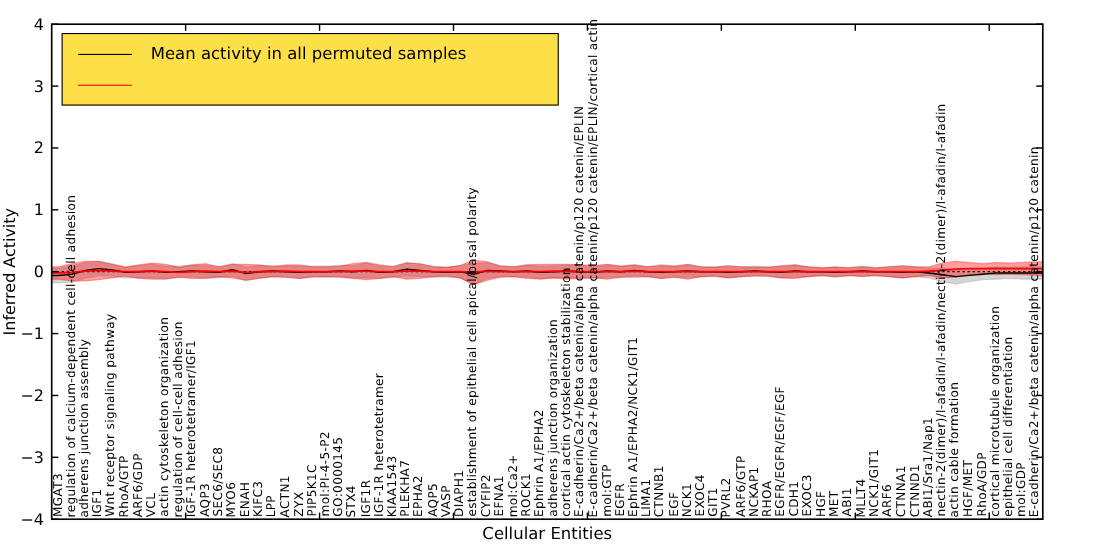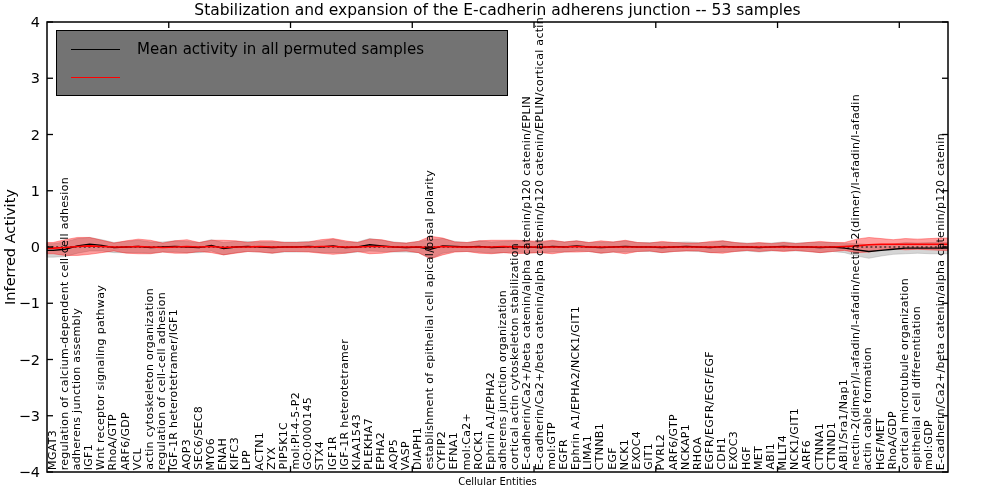--- a/index.html
+++ b/index.html
@@ -1,26 +1,26 @@
 <!DOCTYPE html>
 <html><head>
 <meta charset="utf-8">
 <style>
   html,body{margin:0;padding:0;background:#fff;}
   .figure{position:relative;width:1000px;height:500px;background:#ffffff;overflow:hidden;
           font-family:"DejaVu Sans",sans-serif;color:#000;}
   .title{position:absolute;left:47px;top:1px;width:901px;text-align:center;
          font-size:15.5px;z-index:6;}
-  .xlabel{position:absolute;left:47px;top:476px;width:901px;text-align:center;font-size:10px;}
+  .xlabel{position:absolute;left:47px;top:476px;width:901px;text-align:center;font-size:15px;}
   .ylabel{position:absolute;left:10px;top:247px;transform:translate(-50%,-50%) rotate(-90deg);
           white-space:nowrap;font-size:14.5px;}
   svg.chart{position:absolute;left:0;top:0;z-index:1;}
   #xlabels .xtick{position:absolute;writing-mode:vertical-rl;transform:rotate(180deg);
           font-size:11px;letter-spacing:0.3px;line-height:12.1px;white-space:nowrap;z-index:3;}
-  .legend{position:absolute;left:56px;top:30px;width:452px;height:66px;background:#737373;
+  .legend{position:absolute;left:56px;top:30px;width:452px;height:66px;background:#fde047;
           border:1.5px solid #000;z-index:5;box-sizing:border-box;padding:4px 0 0 12px;}
   .legend-row{display:flex;align-items:center;height:28px;}
   .legend-line{display:inline-block;width:49px;height:0;border-top:1.6px solid #000;margin-left:2px;}
   .legend-text{margin-left:17px;font-size:15px;}
 </style>
 </head>
 <body>
 
 <div class="figure">
 
@@ -144,21 +144,20 @@
       <div class="xtick" style="left: 850.182px; bottom: 30px;">nectin-2(dimer)/l-afadin/l-afadin/nectin-2(dimer)/l-afadin/l-afadin</div>
       <div class="xtick" style="left: 862.358px; bottom: 30px;">actin cable formation</div>
       <div class="xtick" style="left: 874.534px; bottom: 30px;">HGF/MET</div>
       <div class="xtick" style="left: 886.709px; bottom: 30px;">RhoA/GDP</div>
       <div class="xtick" style="left: 898.885px; bottom: 30px;">cortical microtubule organization</div>
       <div class="xtick" style="left: 911.061px; bottom: 30px;">epithelial cell differentiation</div>
       <div class="xtick" style="left: 923.236px; bottom: 30px;">mol:GDP</div>
       <div class="xtick" style="left: 935.412px; bottom: 30px;">E-cadherin/Ca2+/beta catenin/alpha catenin/p120 catenin</div>
     </div>
 
-  <div class="title">Stabilization and expansion of the E-cadherin adherens junction -- 53 samples</div>
   <div class="ylabel">Inferred Activity</div>
   <div class="xlabel">Cellular Entities</div>
 
   <div class="legend">
     <div class="legend-row">
       <span class="legend-line" id="legend-line-0" style="border-top-color: rgb(0, 0, 0);"></span>
       <span class="legend-text">Mean activity in all permuted samples</span>
     </div>
     <div class="legend-row">
       <span class="legend-line" id="legend-line-1" style="border-top-color: rgb(255, 0, 0);"></span>

